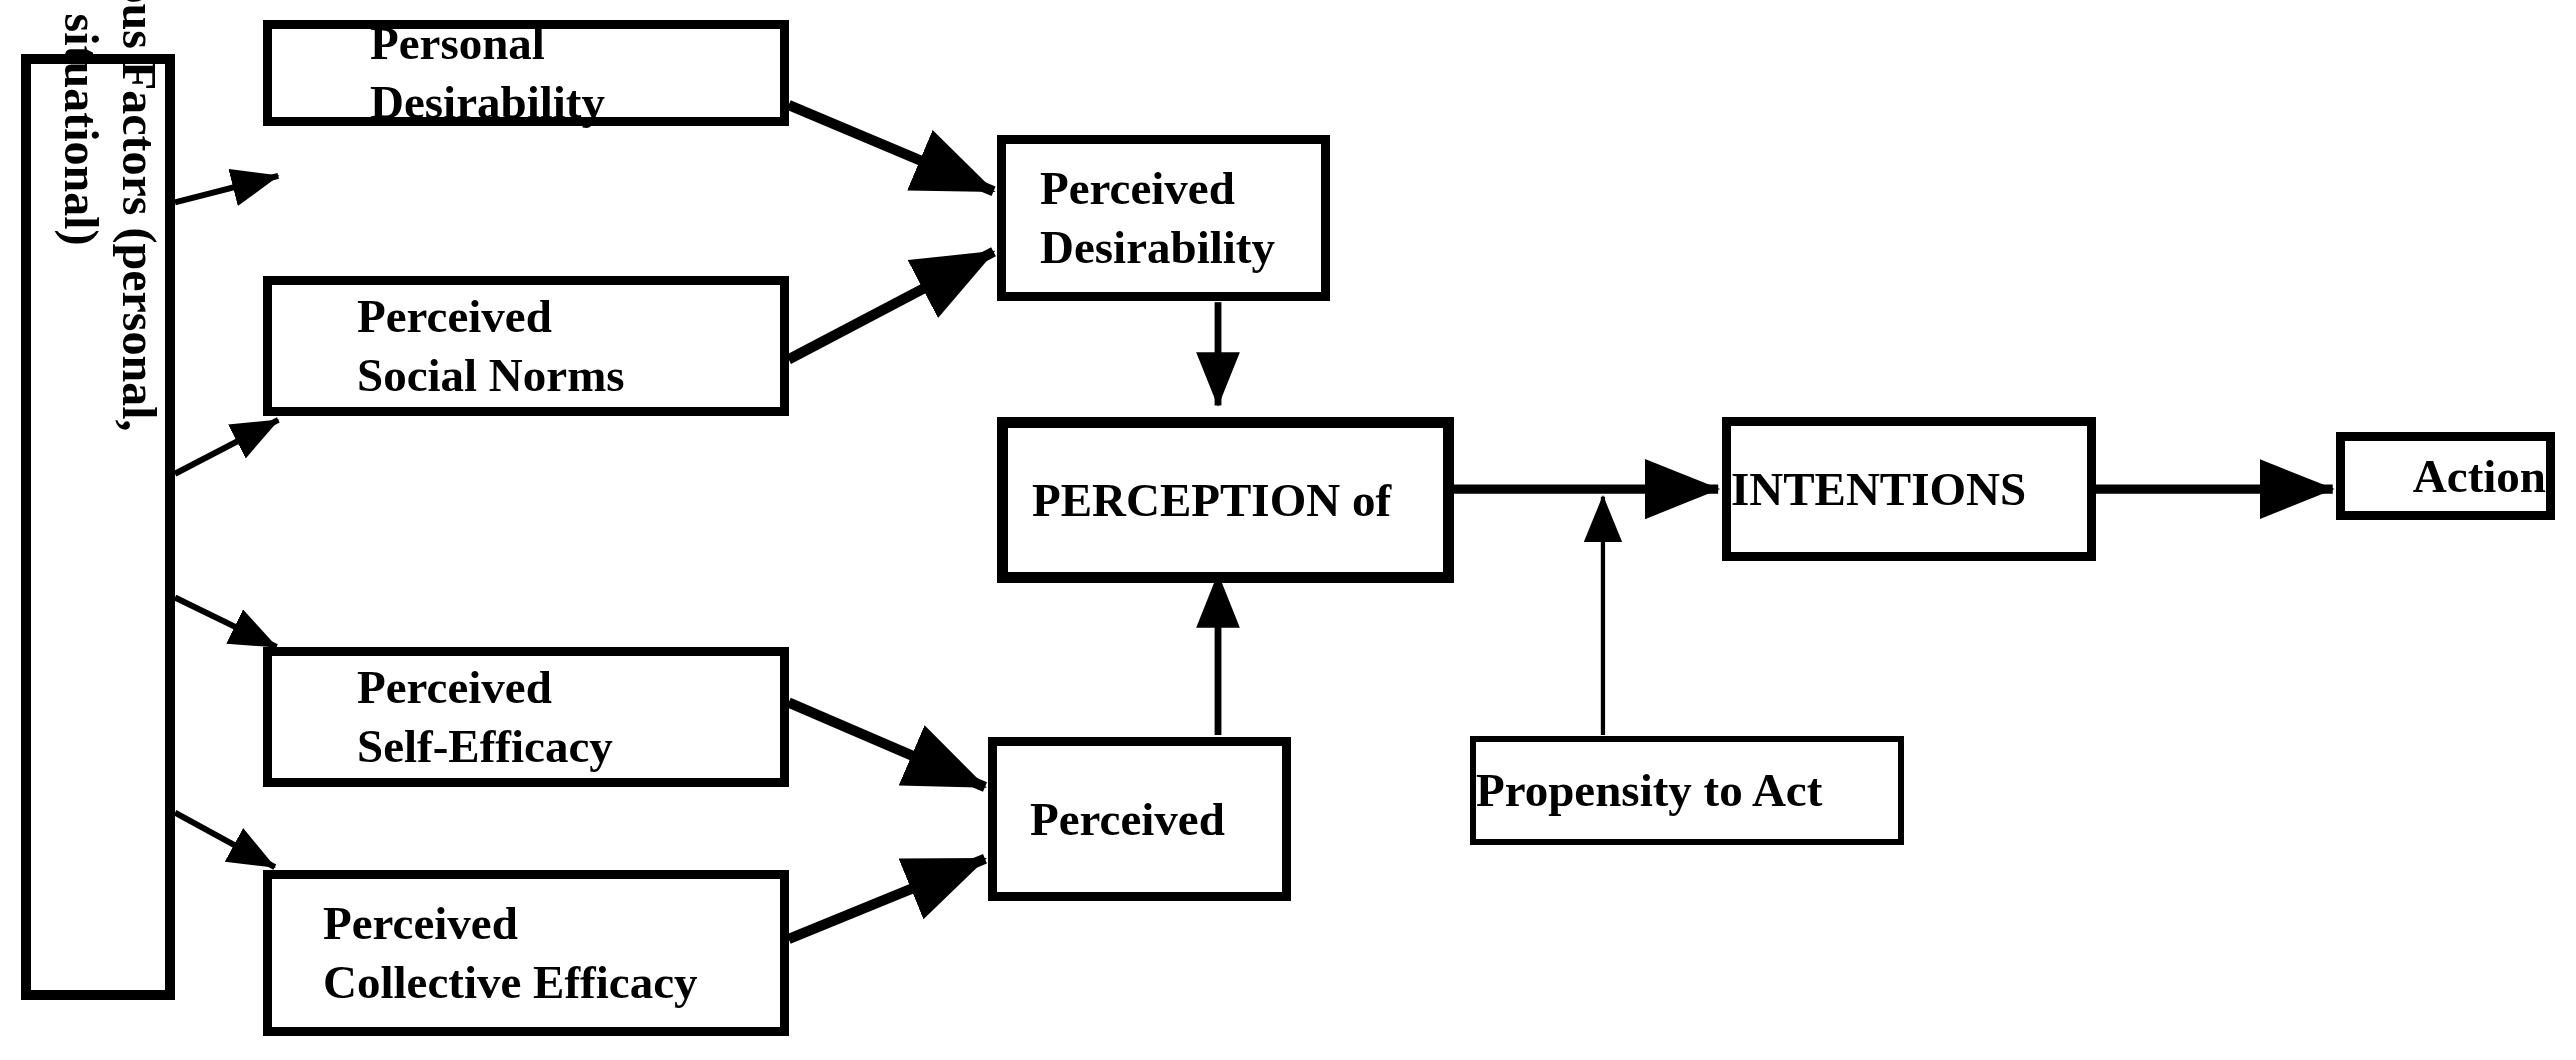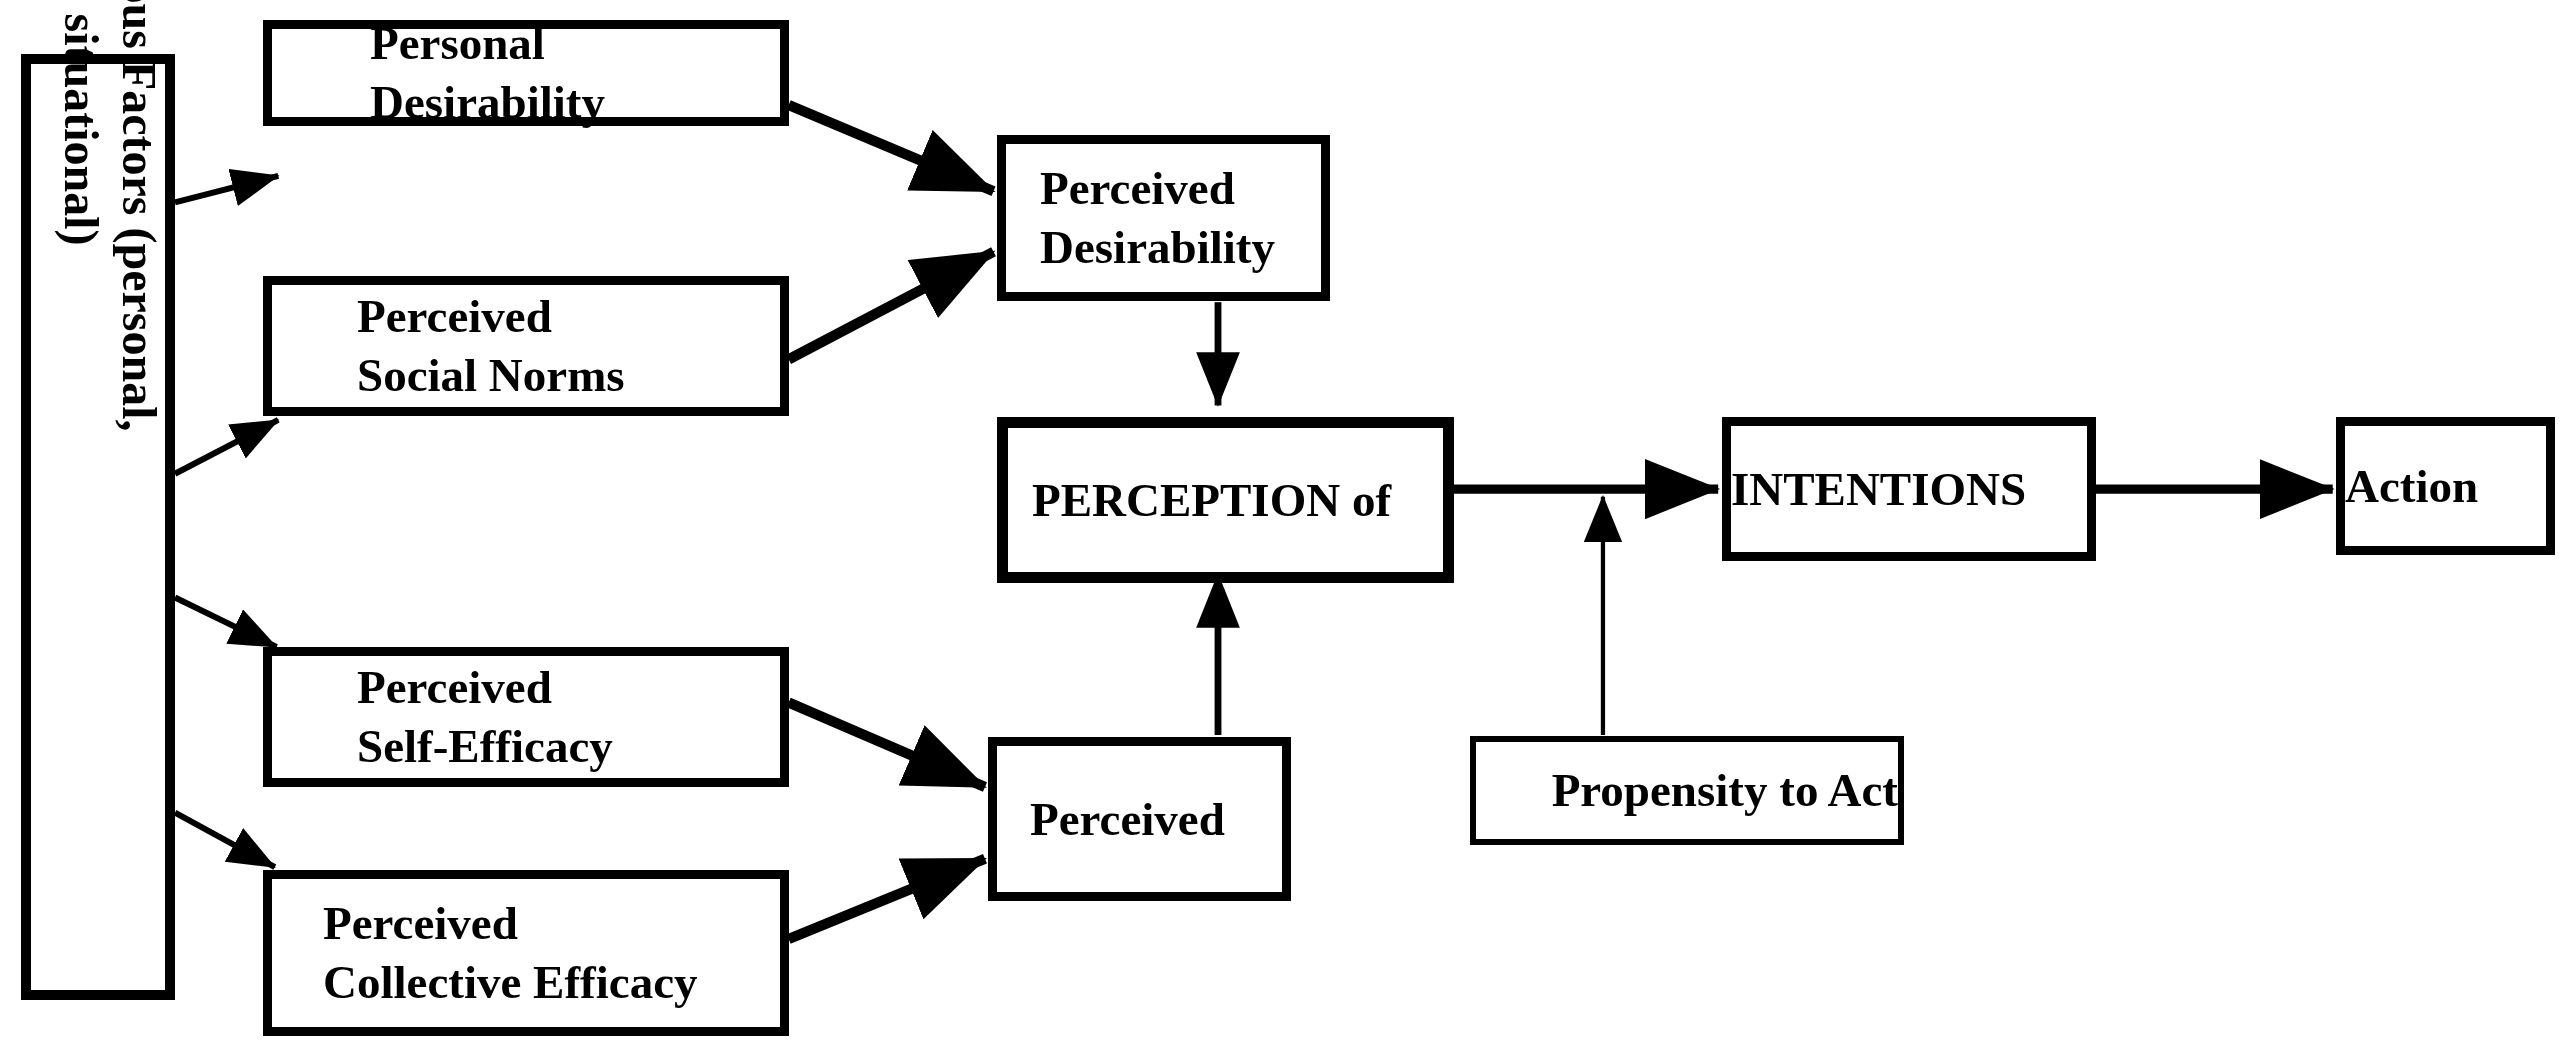--- a/index.html
+++ b/index.html
@@ -39,23 +39,23 @@
     font-size:48px;
     line-height:1.2;
   }
   #b-personal{left:263px;top:19.6px;width:526px;height:106px;padding-left:98px;}
   #b-norms{left:263px;top:276px;width:526px;height:140px;padding-left:85px;}
   #b-selfeff{left:263px;top:647px;width:526px;height:140px;padding-left:85px;}
   #b-colleff{left:263px;top:870px;width:526px;height:166px;padding-left:51px;}
   #b-pdesir{left:997px;top:135px;width:333px;height:166px;padding-left:34px;}
   #b-percep{left:997px;top:409px;width:457px;height:166px;padding-left:24px;border-width:11px;margin-top:8px;}
   #b-pfeas{left:988px;top:737px;width:303px;height:164px;padding-left:33px;}
-  #b-propensity{left:1470px;top:736px;width:434px;height:109px;border-width:6.8px;text-align:right;}
+  #b-propensity{left:1470px;top:736px;width:434px;height:109px;border-width:6.8px;text-align:left;}
   #b-intentions{left:1722px;top:417px;width:374px;height:144px;}
-  #b-action{left:2336px;top:417px;width:219px;height:138px;text-align:left;}
+  #b-action{left:2336px;top:432px;width:219px;height:88px;text-align:right;}
 </style>
 </head>
 <body>
 
 <div id="canvas">
 
   <svg id="arrows" width="2576" height="1061" viewBox="0 0 3018 1243">
     <defs>
       <marker id="ah" markerWidth="10" markerHeight="8" refX="7.8" refY="3.2" orient="auto">
         <path d="M0,0 L8,3.2 L0,6.4 z" fill="#000000"></path>

